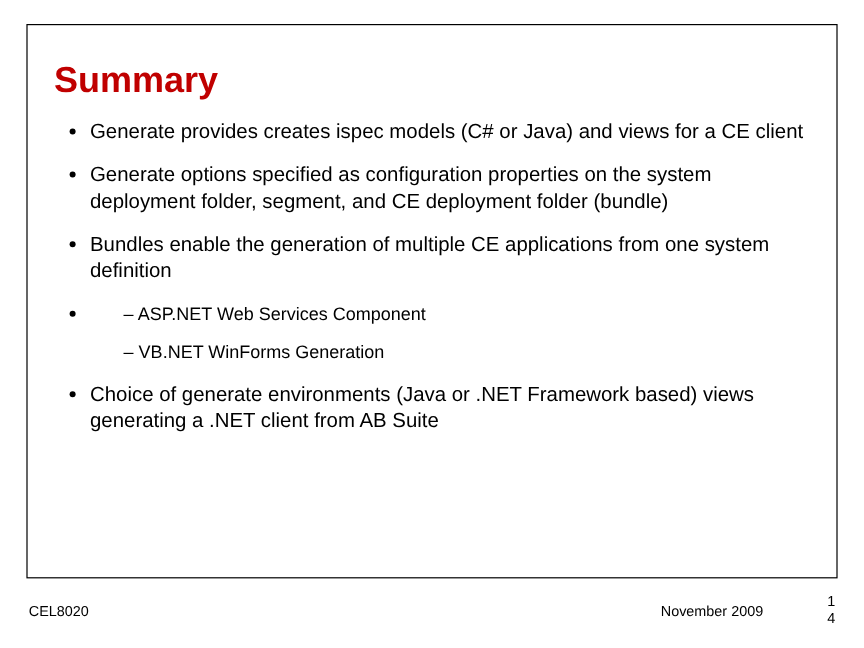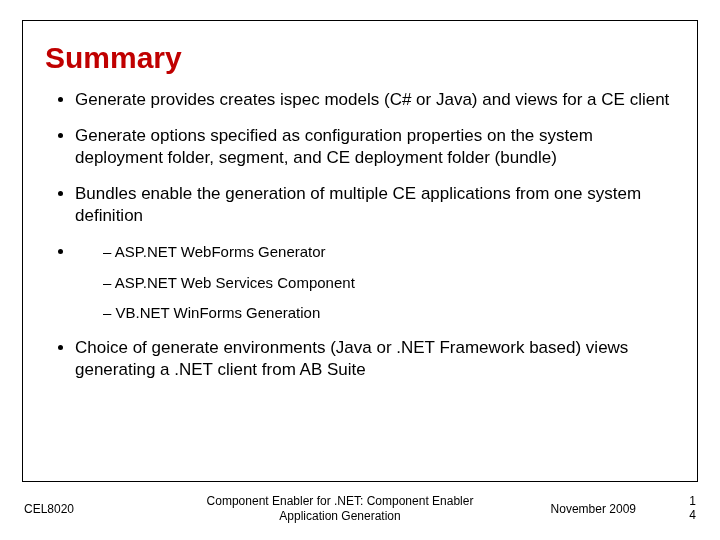--- a/index.html
+++ b/index.html
@@ -25,21 +25,21 @@
     right: 22px;
     bottom: 58px;
     border: 1px solid #000;
     padding: 18px 22px 10px 22px;
     box-sizing: border-box;
   }
   .title {
     color: #c00000;
     font-size: 30px;
     font-weight: bold;
-    margin: 2px 0 14px 0;
+    margin: 12px 0 14px 0;
   }
   ul.level1 {
     list-style: disc;
     margin: 0;
     padding-left: 30px;
   }
   ul.level1 > li {
     font-size: 17px;
     color: #000;
     line-height: 1.3;
@@ -100,31 +100,29 @@
 
 <div class="slide">
   <div class="frame">
     <h1 class="title">Summary</h1>
     <ul class="level1">
       <li><span>Generate provides creates ispec models (C# or Java) and views for a CE client</span></li>
       <li><span>Generate options specified as configuration properties on the system deployment folder, segment, and CE deployment folder (bundle)</span></li>
       <li><span>Bundles enable the generation of multiple CE applications from one system definition</span></li>
       <li>
         <ul class="level2">
-          <li><span>ASP.NET WebForms Generator</span></li>
           <li><span>ASP.NET Web Services Component</span></li>
           <li><span>VB.NET WinForms Generation</span></li>
         </ul>
       </li>
       <li><span>Choice of generate environments (Java or .NET Framework based) views generating a .NET client from AB Suite</span></li>
     </ul>
   </div>
 
   <div class="footer">
     <div class="footer-left">CEL8020</div>
-    <div class="footer-center">Component Enabler for .NET: Component Enabler Application Generation</div>
     <div class="footer-date">November 2009</div>
     <div class="footer-page">
       <div>1</div>
       <div>4</div>
     </div>
   </div>
 </div>
 
 </body></html>

